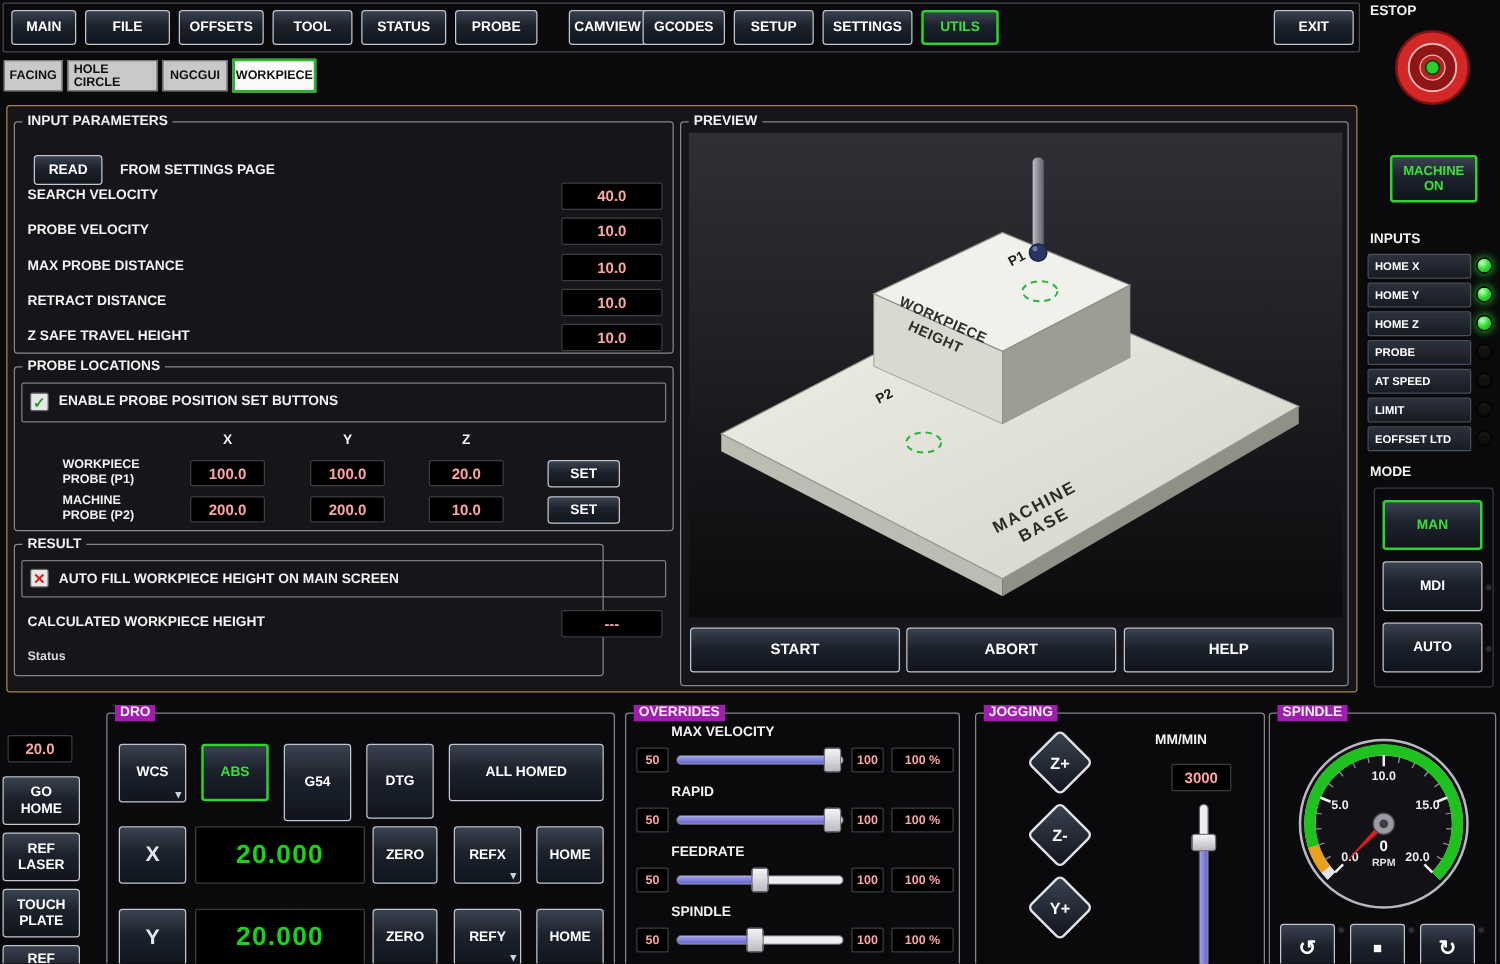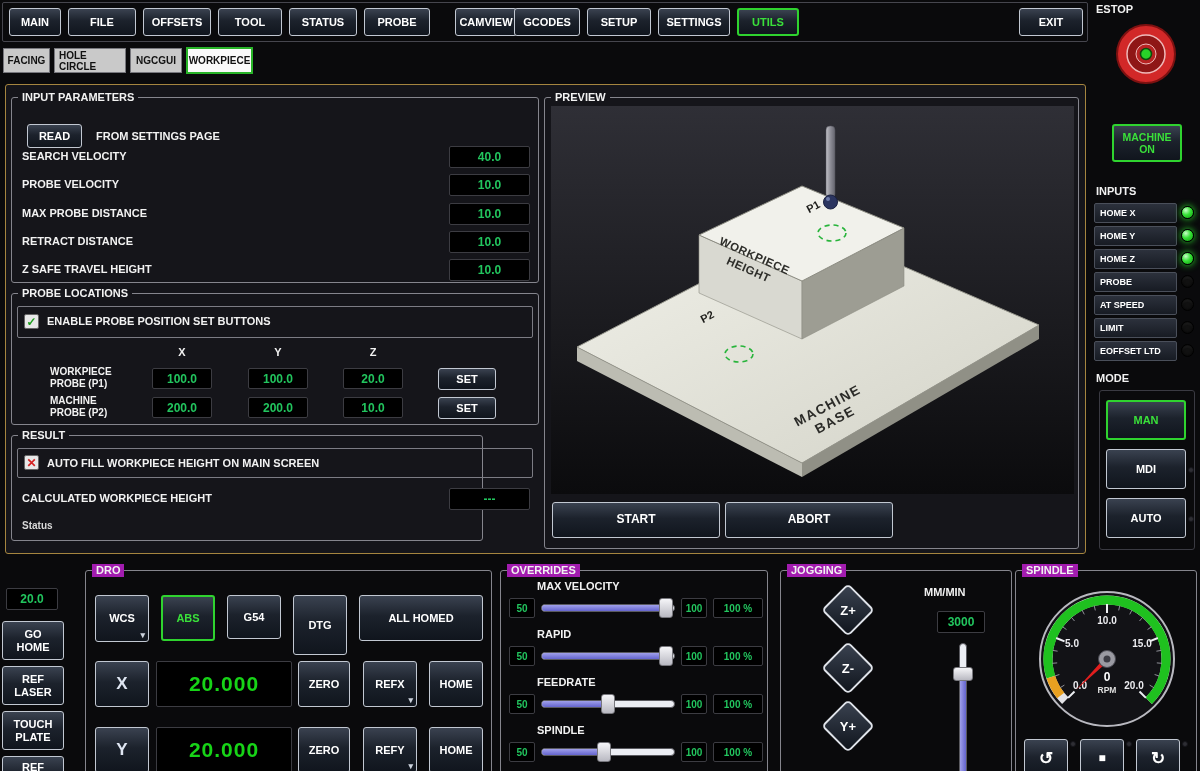--- a/index.html
+++ b/index.html
@@ -5,21 +5,21 @@
 *{margin:0;padding:0;box-sizing:border-box}
 body{background:#0a0a0c;font-family:"Liberation Sans",sans-serif;color:#fff}
 #screen{position:relative;width:1200px;height:771px;overflow:hidden;background:#0a0a0c}
 .abs{position:absolute}
 .btn{position:absolute;display:flex;align-items:center;justify-content:center;text-align:center;
  background:linear-gradient(180deg,#3a4250 0%,#1c222c 45%,#10151d 100%);
  border:1px solid #c2c8d2;border-radius:3px;color:#fff;font-weight:bold;font-size:11px;
  white-space:pre-line;line-height:1.15;cursor:pointer}
 .btn.active-green{border:2px solid #2fd32f;color:#3ae03a}
 .vbox{position:absolute;display:flex;align-items:center;justify-content:center;background:#000;
- border:1px solid #3c3c42;border-radius:2px;color:#22c55e;font-weight:bold;font-size:12px}
+ border:1px solid #3c3c42;border-radius:2px;color:#fca5a5;font-weight:bold;font-size:12px}
 .lbl{position:absolute;font-weight:bold;font-size:11px;color:#f2f2f2;white-space:pre-line}
 .group{position:absolute;border:1px solid #85858d;border-radius:3px}
 .group.tan{border-color:#a5853f;background:#15151a}
 .subbox{position:absolute;border:1px solid #7c7c84;border-radius:2px}
 .gtitle{position:absolute;top:-7px;left:6px;padding:0 4px;font-size:11px;font-weight:bold;color:#f2f2f2;background:#15151a;line-height:13px;white-space:nowrap}
 .gtitle.on-dark{background:#a21caf}
 .tab{position:absolute;top:48px;height:25px;display:flex;align-items:center;justify-content:center;
  background:#c9c9c9;color:#111;font-weight:bold;font-size:10px;border:1px solid #77777d;cursor:pointer;padding:0 4px}
 .tab.active{background:#fafafa;border:2px solid #28b428;height:27px;top:47px}
 .cb{position:absolute;width:15px;height:15px;background:#e8e8e8;border:1px solid #666;border-radius:2px;
@@ -182,20 +182,21 @@
 
           <g transform="rotate(-28 281 308)" font-family="Liberation Sans, sans-serif" font-size="13.5" font-weight="bold" fill="#2b2b28" text-anchor="middle" letter-spacing="1.5">
             <text x="281" y="303">MACHINE</text>
             <text x="281" y="319">BASE</text>
           </g>
         </svg>
       </div>
 
       <div class="btn" style="left:7px;top:404px;width:168px;height:36px;font-size:12px">START</div>
       <div class="btn" style="left:180px;top:404px;width:168px;height:36px;font-size:12px">ABORT</div>
+      <div class="btn" style="left:354px;top:404px;width:168px;height:36px;font-size:12px">HELP</div>
     </div>
   </div>
 
   <div class="abs" style="left:1114px;top:22px;width:64px;height:64px;cursor:pointer">
     <svg width="64" height="64" viewBox="0 0 64 64">
       <circle cx="32" cy="32" r="29" fill="#d22828" stroke="#7e1111" stroke-width="2"></circle>
       <circle cx="32" cy="32" r="19" fill="#8f1616" stroke="#efb9b9" stroke-width="1.5"></circle>
       <circle cx="32" cy="32" r="10" fill="#b82222" stroke="#efb9b9" stroke-width="1"></circle>
       <circle cx="32" cy="32" r="5.5" fill="#28d228" stroke="#0d4a0d" stroke-width="1.5"></circle>
     </svg>
@@ -239,21 +240,21 @@
   <div class="btn" style="left:2px;top:756px;width:62px;height:39px;align-items:flex-start;padding-top:4px">REF</div>
 
   <div class="group" style="left:85px;top:570px;width:407px;height:208px">
     <div class="gtitle on-dark">DRO</div>
 
     <div class="btn" style="left:9px;top:24px;width:54px;height:47px">
       <span>WCS</span>
       <span class="caret">▾</span>
     </div>
     <div class="btn active-green" style="left:75px;top:24px;width:54px;height:46px">ABS</div>
-    <div class="btn" style="left:141px;top:24px;width:54px;height:44px">G54</div>
+    <div class="btn" style="left:141px;top:24px;width:54px;height:62px">G54</div>
     <div class="btn" style="left:207px;top:24px;width:54px;height:60px">DTG</div>
     <div class="btn" style="left:273px;top:24px;width:124px;height:46px">ALL HOMED</div>
 
     <div class="btn" style="left:9px;top:90px;width:54px;height:46px;font-size:17px;color:#dfe6f2">X</div>
     <div class="vbox dro-val" style="left:70px;top:90px;width:136px;height:46px">20.000</div>
     <div class="btn" style="left:212px;top:90px;width:52px;height:46px">ZERO</div>
     <div class="btn" style="left:277px;top:90px;width:54px;height:46px">
       <span>REFX</span>
       <span class="caret">▾</span>
     </div>

